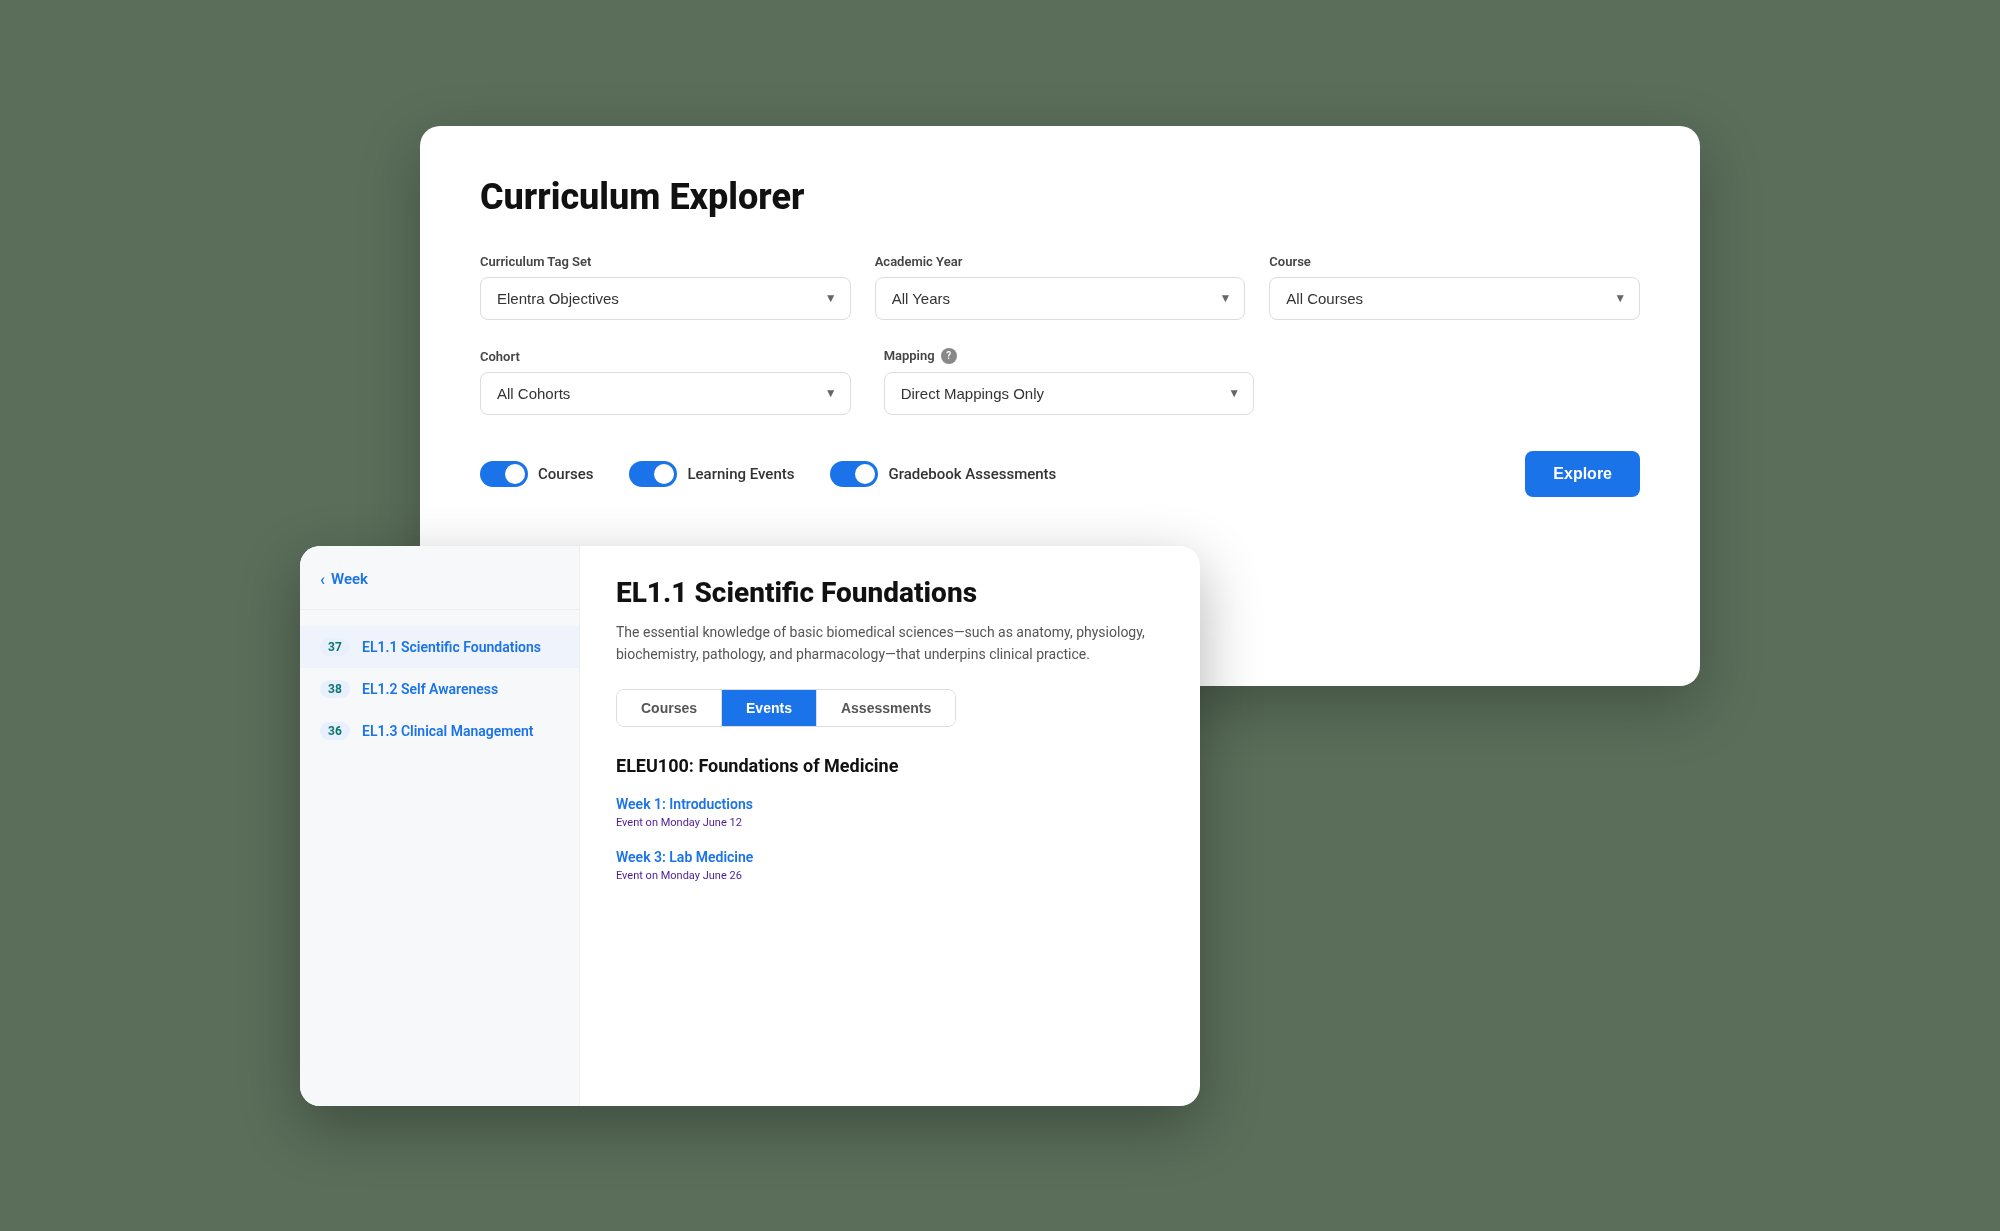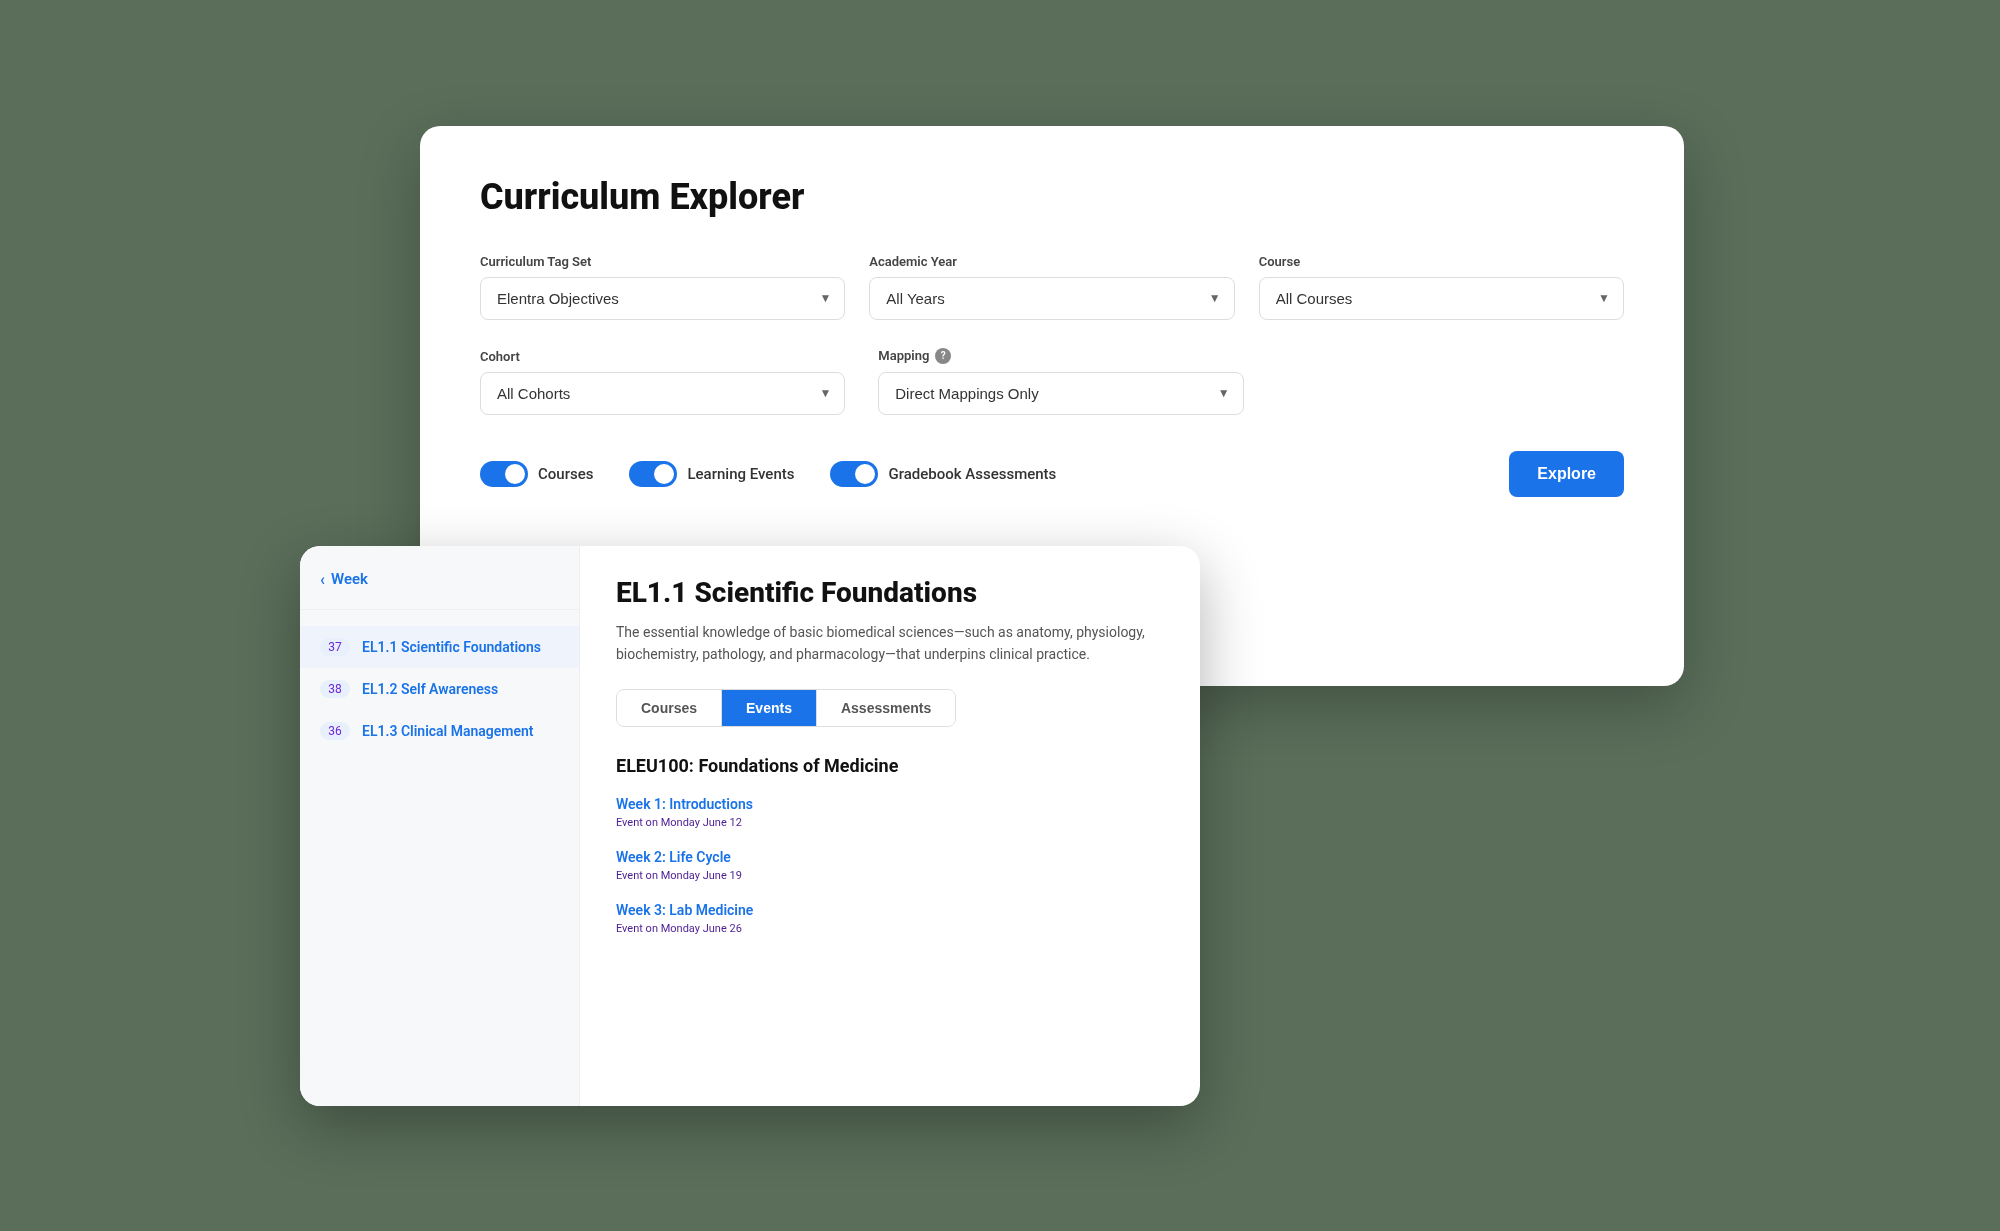--- a/index.html
+++ b/index.html
@@ -17,21 +17,21 @@
       position: relative;
       width: 1400px;
       height: 980px;
     }
 
     
     .main-card {
       position: absolute;
       top: 0;
       left: 120px;
-      right: 16px;
+      right: 0;
       background: #fff;
       border-radius: 20px;
       padding: 50px 60px 50px 60px;
       box-shadow: 0 20px 60px rgba(0,0,0,0.25);
       min-height: 560px;
     }
 
     .main-card h1 {
       font-size: 36px;
       font-weight: 800;
@@ -212,23 +212,23 @@
       padding: 12px 20px;
       cursor: pointer;
     }
 
     .sidebar-item.active {
       background: #eef3fc;
     }
 
     .sidebar-badge {
       background: #e8f0fe;
-      color: #6d28d9;
+      color: #0f766e;
       font-size: 12px;
-      font-weight: 400;
+      font-weight: 700;
       padding: 2px 8px;
       border-radius: 12px;
       min-width: 30px;
       text-align: center;
     }
 
     .sidebar-item-label {
       font-size: 14px;
       font-weight: 600;
       color: #1a73e8;
@@ -432,23 +432,19 @@
         <button class="tab-btn">Assessments</button>
       </div>
 
       <div class="course-title">ELEU100: Foundations of Medicine</div>
 
       <div class="event-item">
         <div class="event-title">Week 1: Introductions</div>
         <div class="event-date">Event on Monday June 12</div>
       </div>
       <div class="event-item">
-        <div class="event-title">Week 2: Life Cycle</div>
-        <div class="event-date">Event on Monday June 19</div>
-      </div>
-      <div class="event-item">
         <div class="event-title">Week 3: Lab Medicine</div>
         <div class="event-date">Event on Monday June 26</div>
       </div>
     </div>
 
   </div>
 </div>
 
 </body></html>

